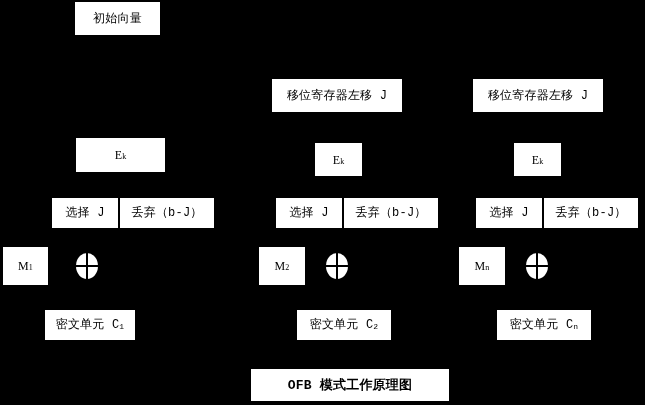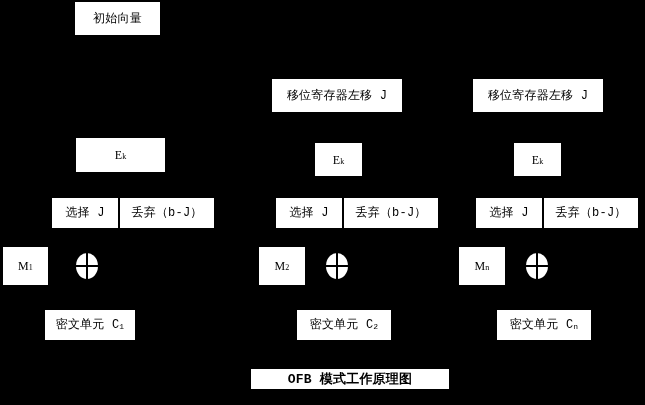--- a/index.html
+++ b/index.html
@@ -167,17 +167,17 @@
       <span class="sub">n</span>
   </div>
 
   <div class="xor" style="left:526px; top:253px;"></div>
 
   <div class="box cjk" style="left:497px; top:310px; width:94px; height:30px;">
     <span>密文单元 C</span>
       <span class="sub">n</span>
   </div>
 
-  <div class="box cjk title" style="left:251px; top:369px; width:198px; height:20px;">
+  <div class="box cjk title" style="left:251px; top:369px; width:198px; height:32px;">
     <span>OFB 模式工作原理图</span>
   </div>
 
 </div>
 
 </body></html>

